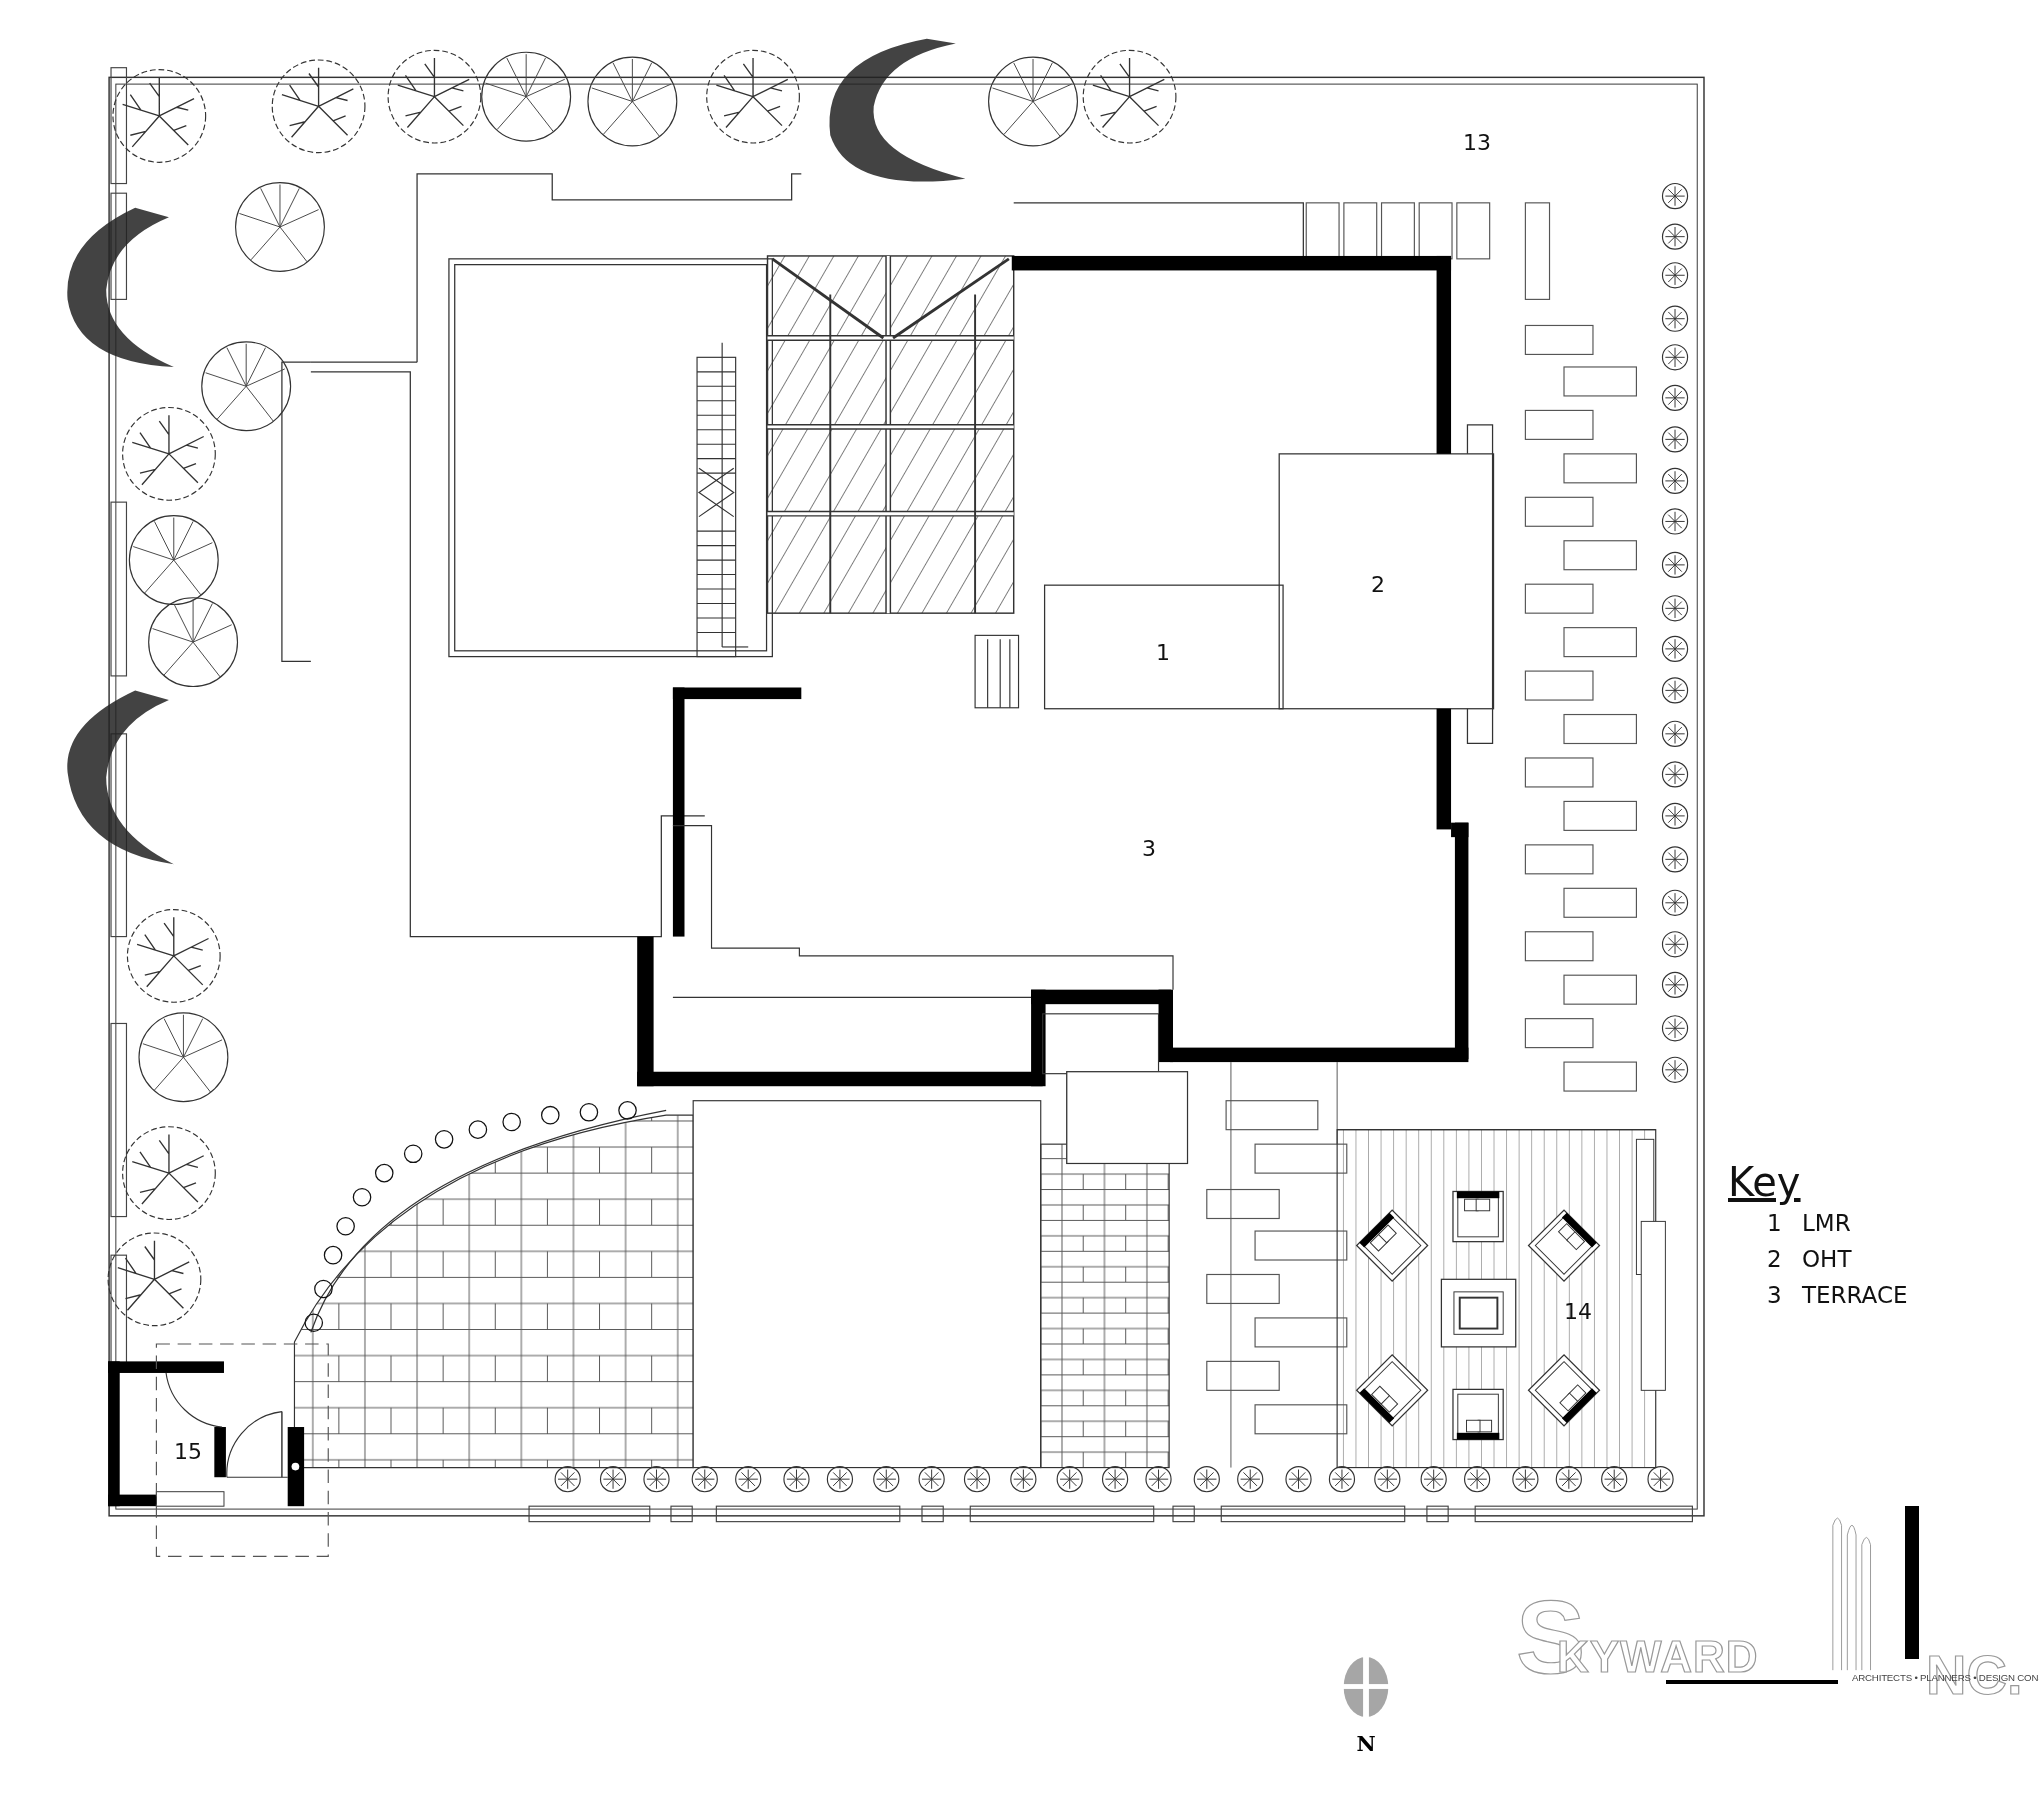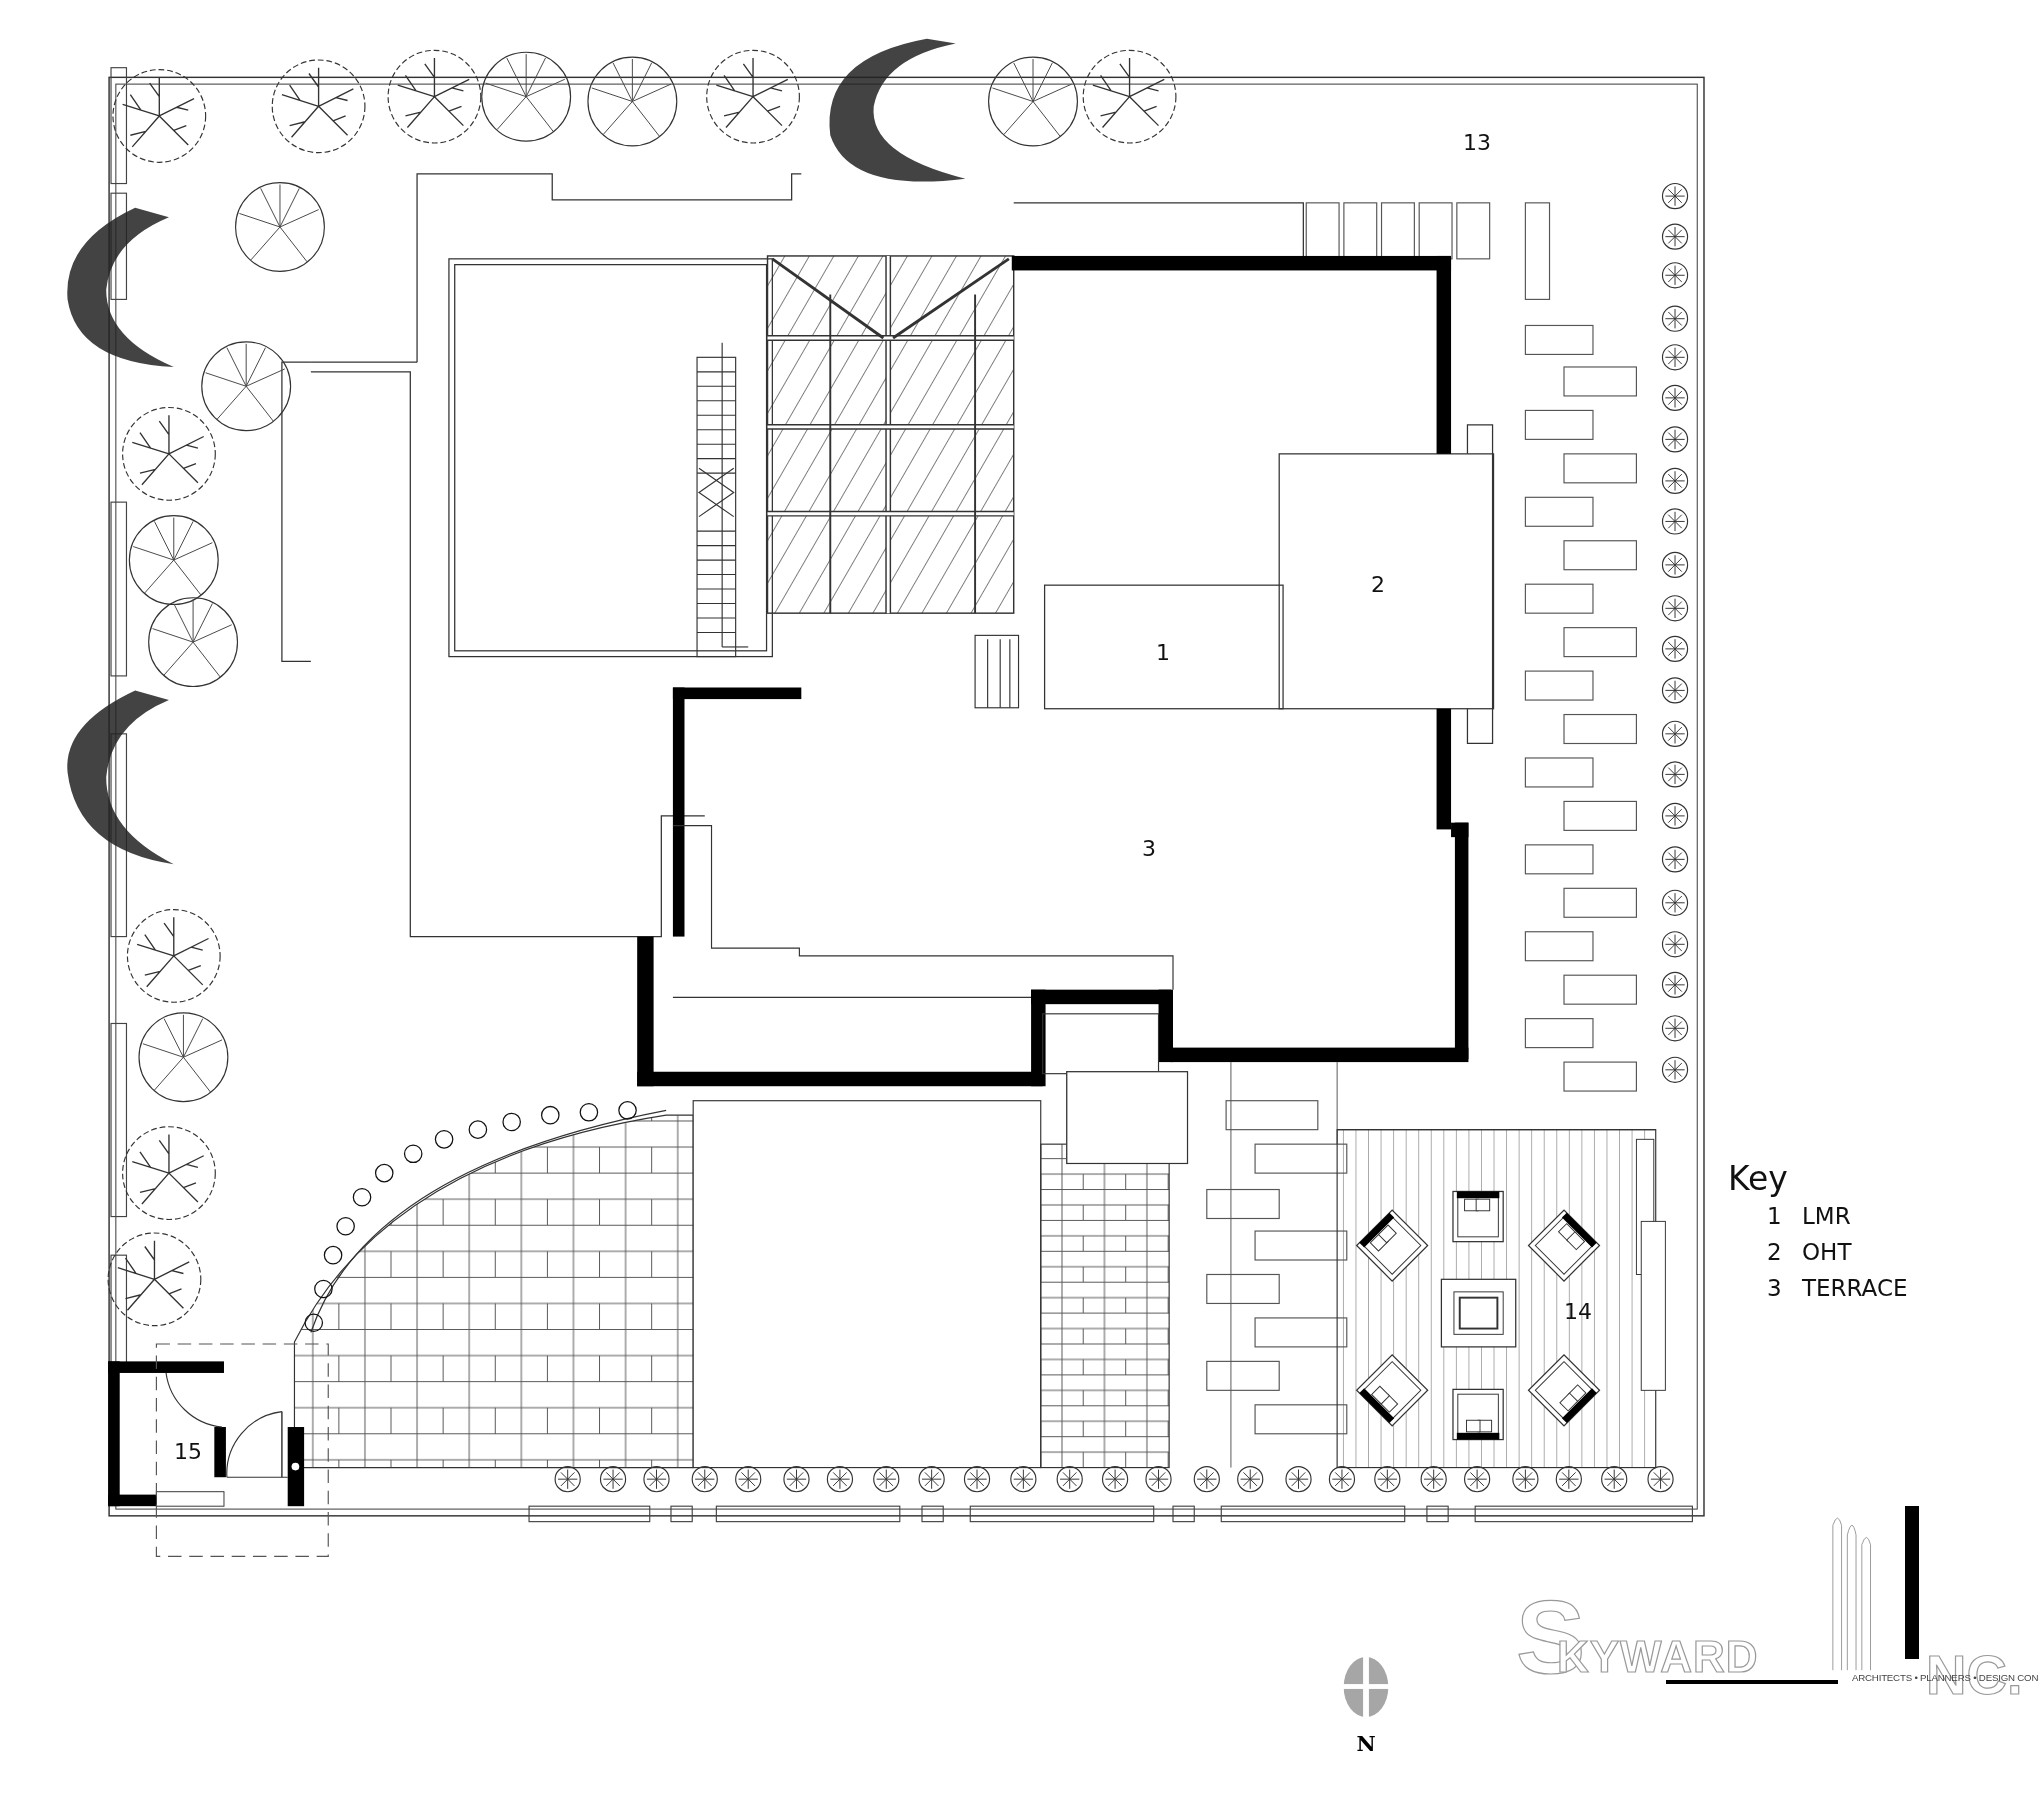--- a/index.html
+++ b/index.html
@@ -1,20 +1,20 @@
 <!DOCTYPE html>
 <html><head>
 <meta charset="utf-8">
 <style>
   html,body{margin:0;padding:0;background:#fff;}
   body{width:2039px;height:1794px;position:relative;overflow:hidden;font-family:"DejaVu Sans",sans-serif;}
   #plan{position:absolute;left:0;top:0;}
   .lbl{position:absolute;font-family:"DejaVu Sans",sans-serif;color:#111;font-size:22px;}
   .key{position:absolute;left:1728px;top:1159px;color:#111;}
-  .key-title{font-size:33px;font-family:"DejaVu Sans",sans-serif;}
+  .key-title{font-size:40px;font-family:"DejaVu Sans",sans-serif;text-decoration:underline;}
   .key-item{font-size:23px;margin-left:39px;line-height:36px;font-family:"DejaVu Sans",sans-serif;}
   .key-item .num{display:inline-block;width:35px;}
   .north{position:absolute;left:1332px;top:1653px;width:68px;text-align:center;}
   .north .n{font-family:"DejaVu Serif",serif;font-weight:bold;font-size:21px;color:#000;margin-top:5.8px;}
   .logo{position:absolute;left:1516px;top:1506px;width:521px;height:212px;}
   .logo-text{position:absolute;font-family:"Liberation Sans",sans-serif;font-weight:bold;color:#fff;-webkit-text-stroke:1.2px #999;}
   .logo-tag{position:absolute;left:336px;top:166px;font-size:9.7px;color:#444;font-family:"Liberation Sans",sans-serif;letter-spacing:-0.2px;white-space:nowrap;}
 </style>
 </head>
 <body>

